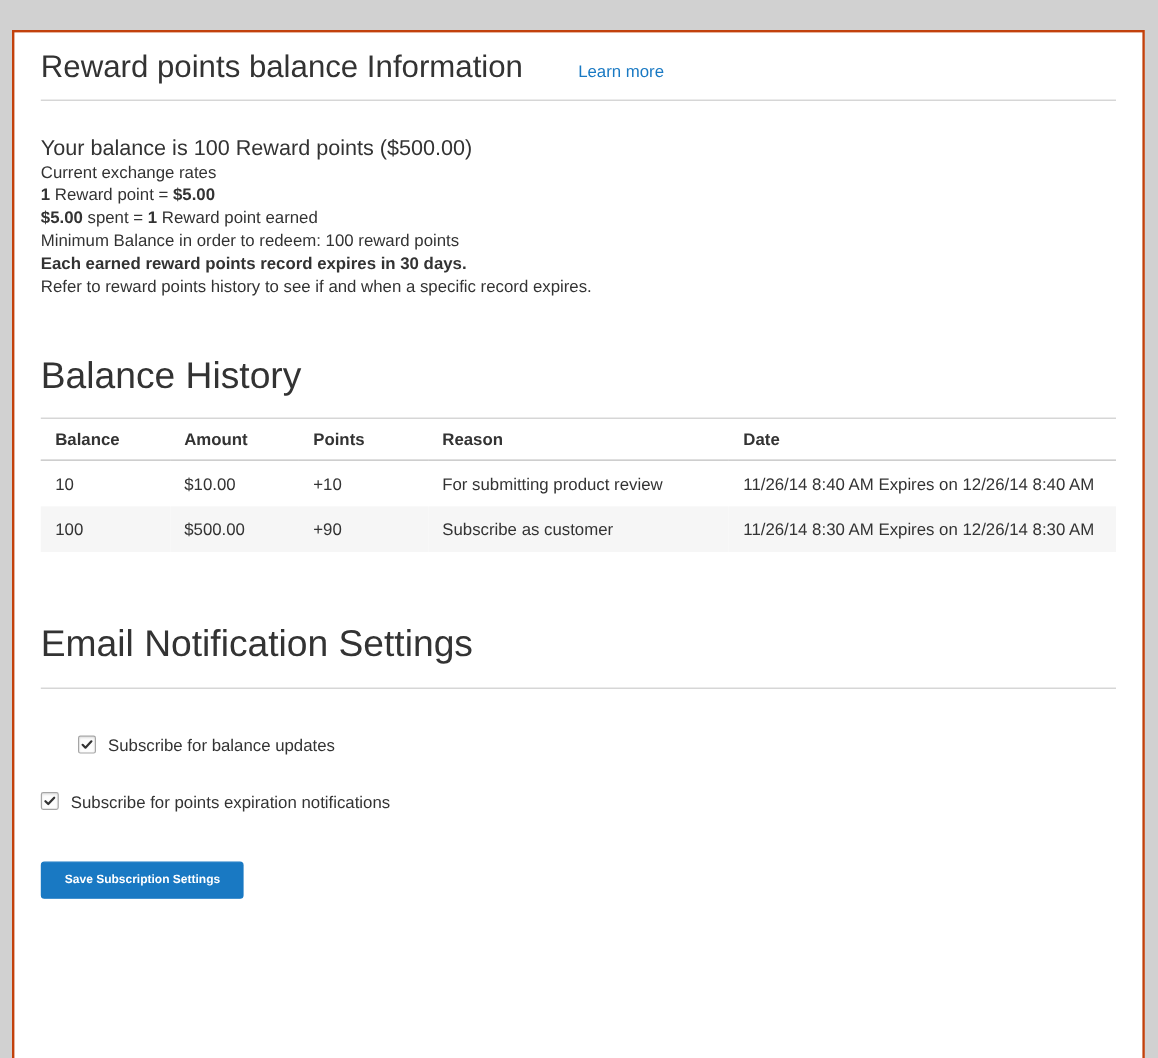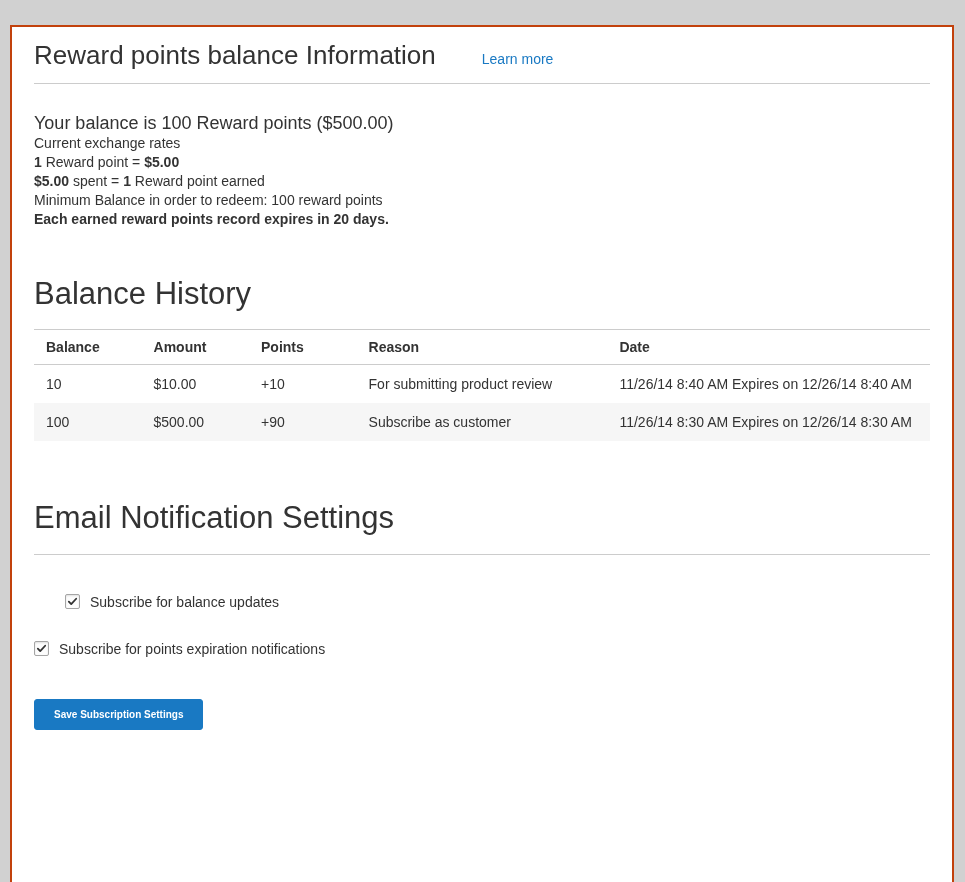--- a/index.html
+++ b/index.html
@@ -164,21 +164,22 @@
       <a class="learn-more" href="#">Learn more</a>
     </div>
 
     <div class="balance-summary">Your balance is 100 Reward points ($500.00)</div>
 
     <p class="info-line exchange-heading">Current exchange rates</p>
     <p class="info-line exchange-line-1"><span class="bold">1</span><span> Reward point = </span><span class="bold">$5.00</span></p>
     <p class="info-line exchange-line-2"><span class="bold">$5.00</span><span> spent = </span><span class="bold">1</span><span> Reward point earned</span></p>
 
     <p class="info-line minimum-balance">Minimum Balance in order to redeem: 100 reward points</p>
-    <p class="info-line expiration-policy">Each earned reward points record expires in 20 days.</p>
+    <p class="info-line expiration-policy">Each earned reward points record expires in 30 days.</p>
+    <p class="info-line expiration-note">Refer to reward points history to see if and when a specific record expires.</p>
 
     <div class="section-heading-wrap history-heading-wrap">
       <h2 class="section-title">Balance History</h2>
     </div>
     <table class="history-table">
       <thead>
         <tr>
           <th class="col-balance">Balance</th>
           <th class="col-amount">Amount</th>
           <th class="col-points">Points</th>

